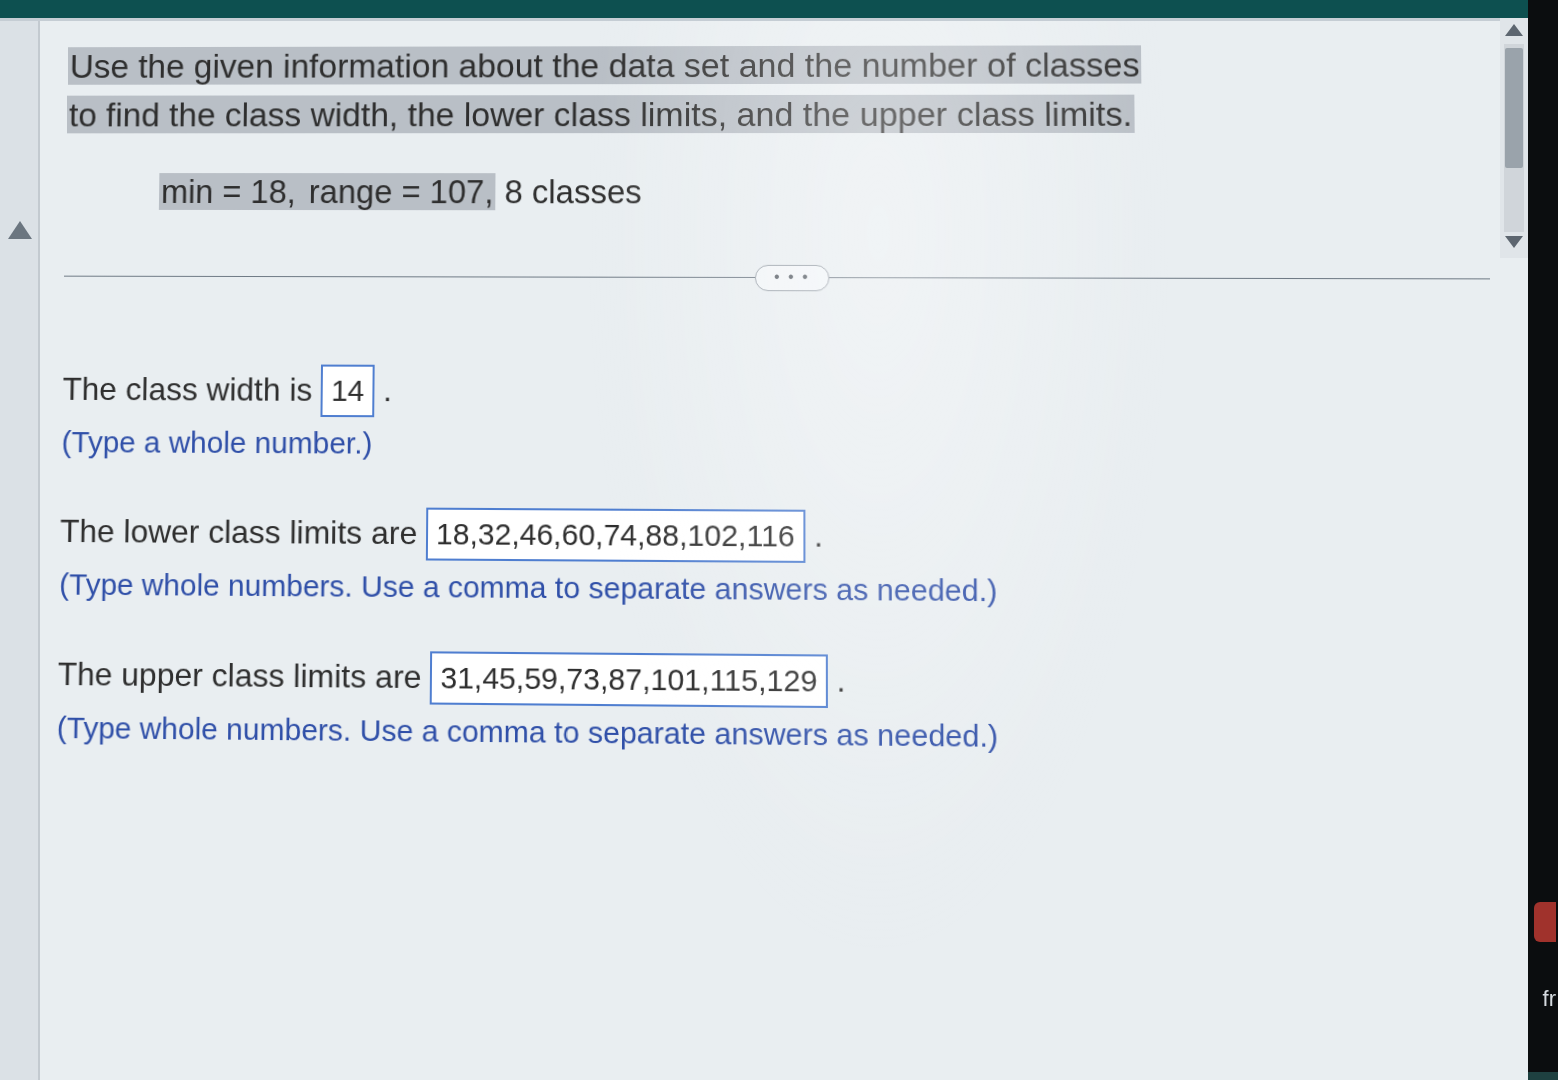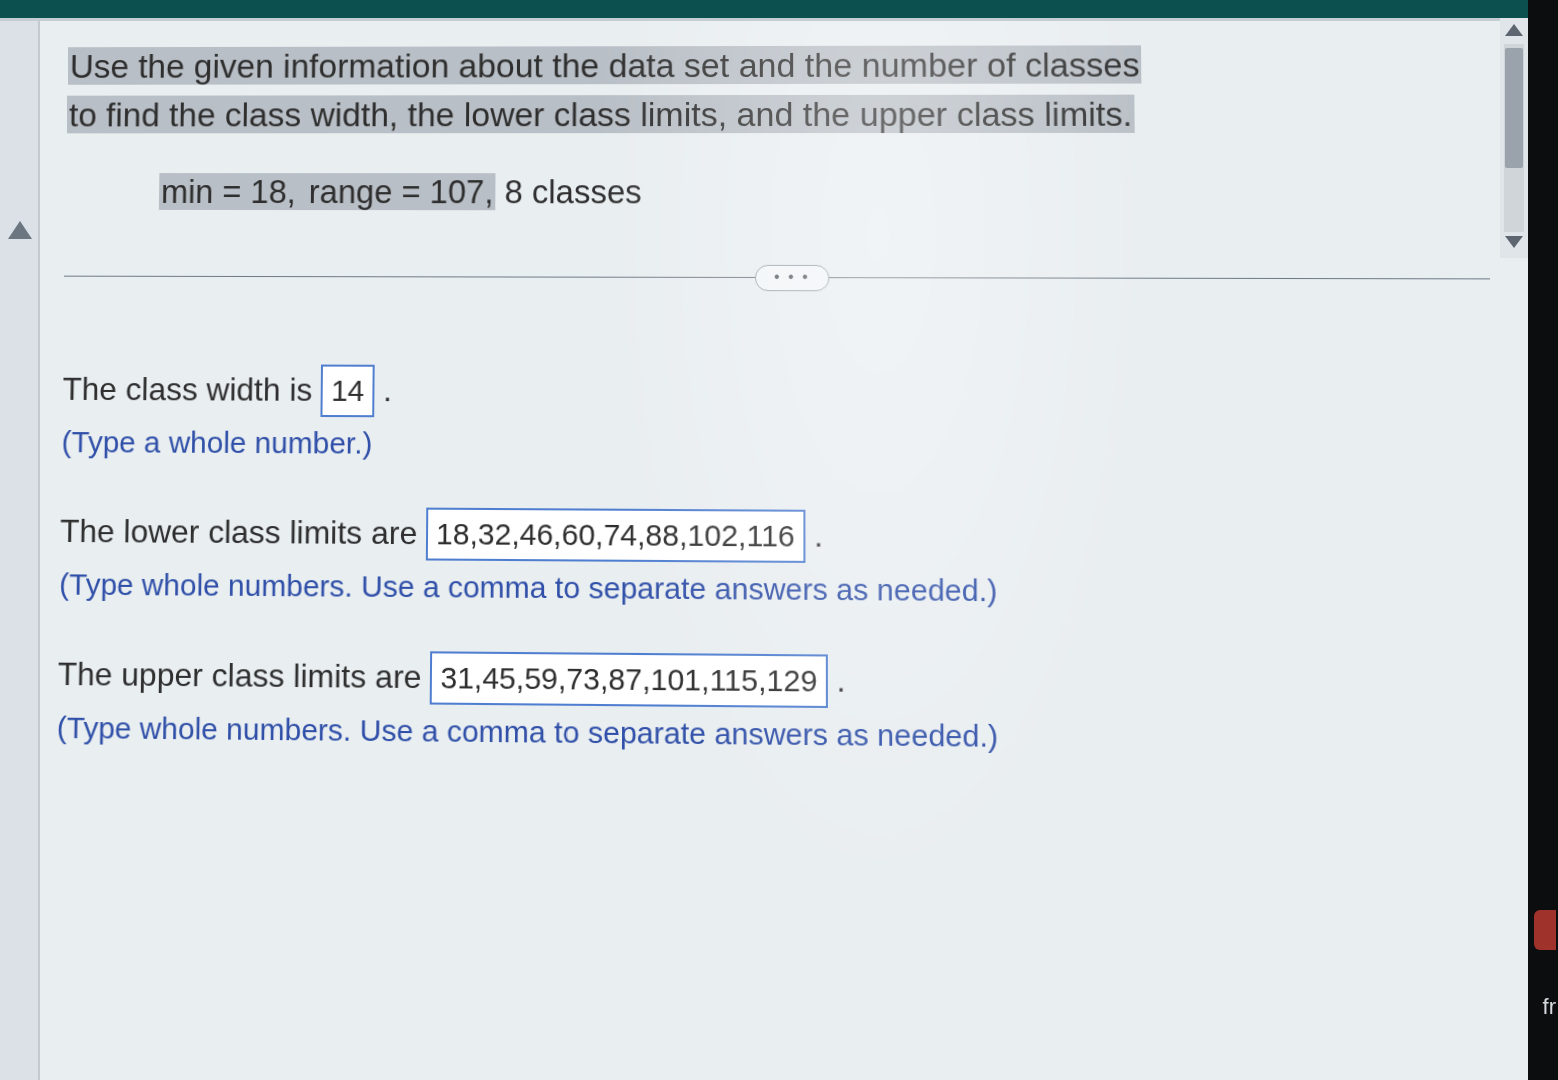--- a/index.html
+++ b/index.html
@@ -145,21 +145,21 @@
     left: 5px;
     width: 0; height: 0;
     border-left: 9px solid transparent;
     border-right: 9px solid transparent;
   }
   .sb-arrow-up { top: 6px; border-bottom: 12px solid #5d6670; }
   .sb-arrow-down { top: 218px; border-top: 12px solid #5d6670; }
   
   .right-edge {
     position: absolute;
-    right: 0; top: 0; bottom: 0;
+    right: 0; top: 0; bottom: 8px;
     width: 30px;
     background: #0b0d0f;
   }
   .right-edge .red {
     position: absolute;
     bottom: 130px; right: 2px;
     width: 22px; height: 40px;
     background: #a0322c;
     border-radius: 6px 0 0 6px;
   }

